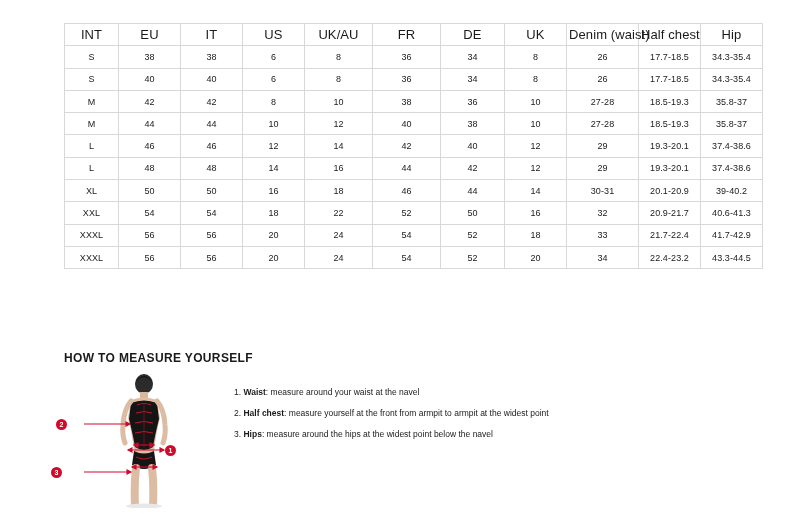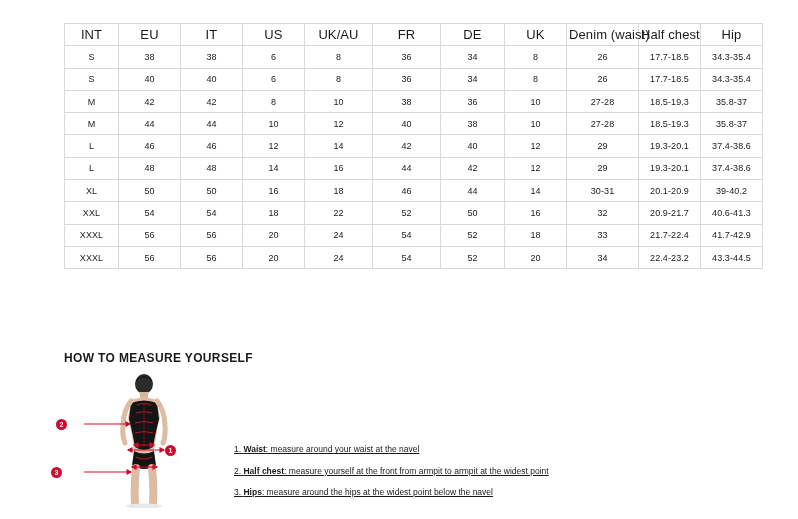--- a/index.html
+++ b/index.html
@@ -73,22 +73,21 @@
   .measure-title {
     font-size: 12px;
     font-weight: bold;
     letter-spacing: 0.35px;
     color: #1a1a1a;
     margin: 0 0 8px 0;
   }
   .measure-body {
     position: relative;
     display: flex;
-    align-items: flex-end;
-    text-decoration: underline;
+    align-items: flex-start;
   }
   .figure-box {
     position: relative;
     width: 120px;
     height: 135px;
     margin-left: 20px;
     flex: 0 0 auto;
   }
   .measure-list {
     margin: 14px 0 0 30px;

